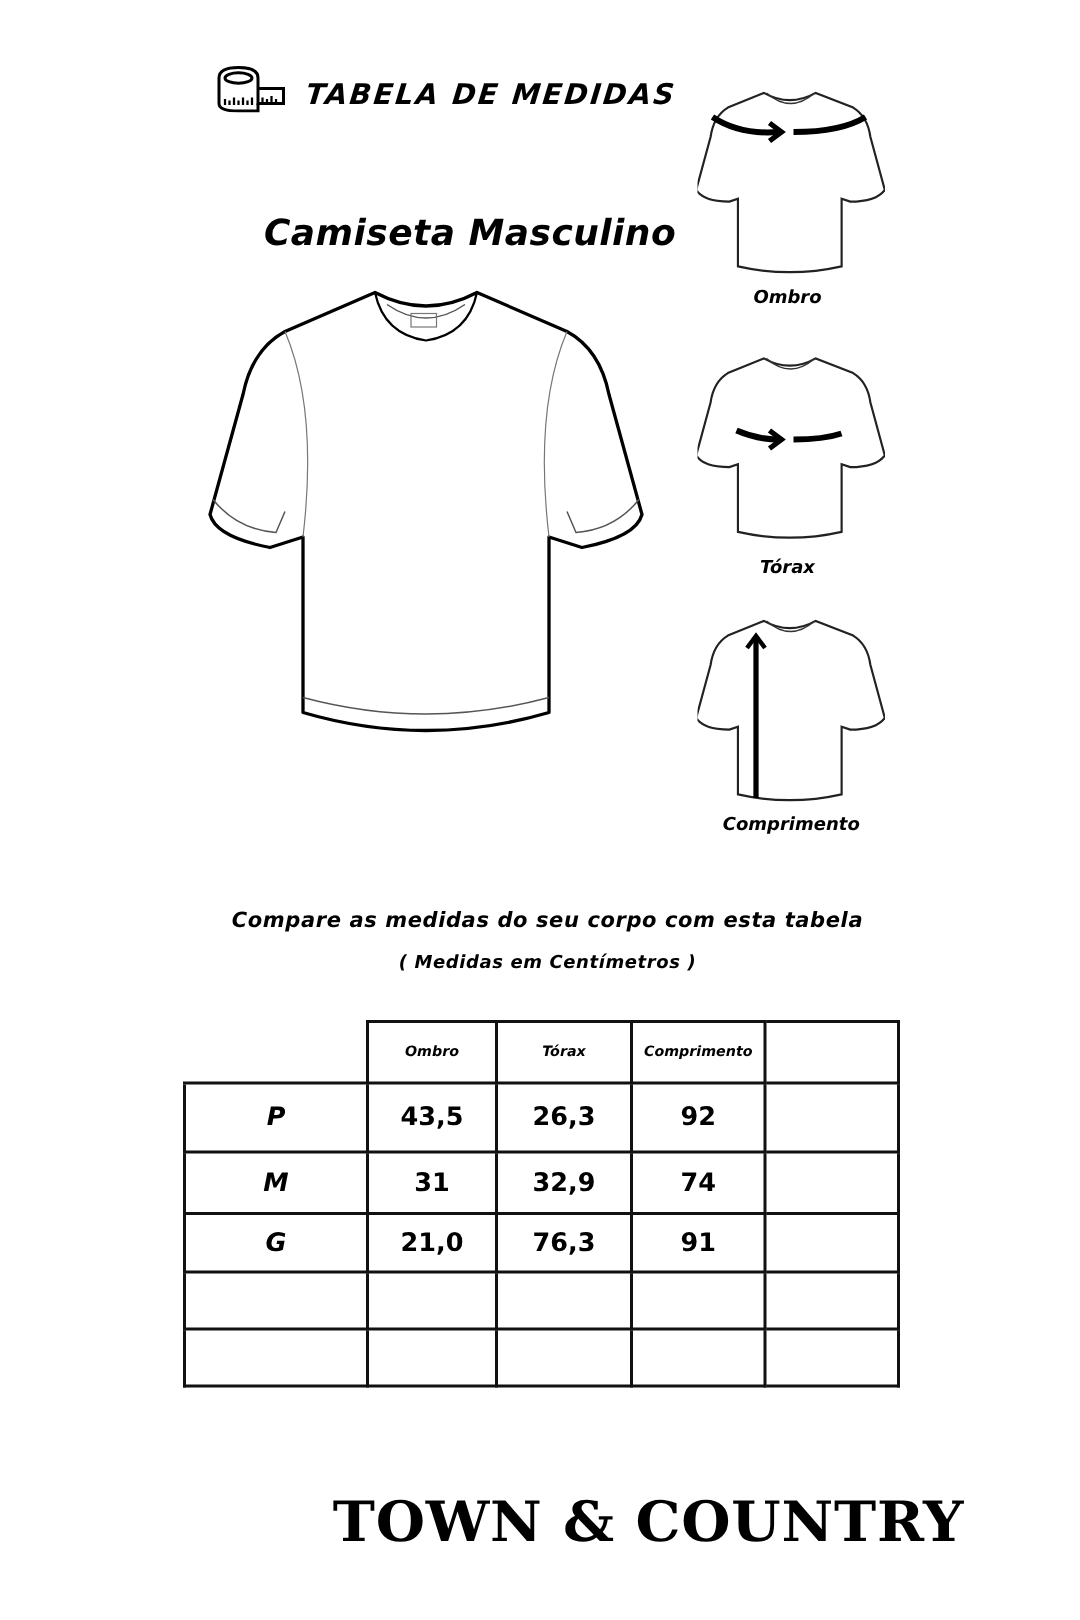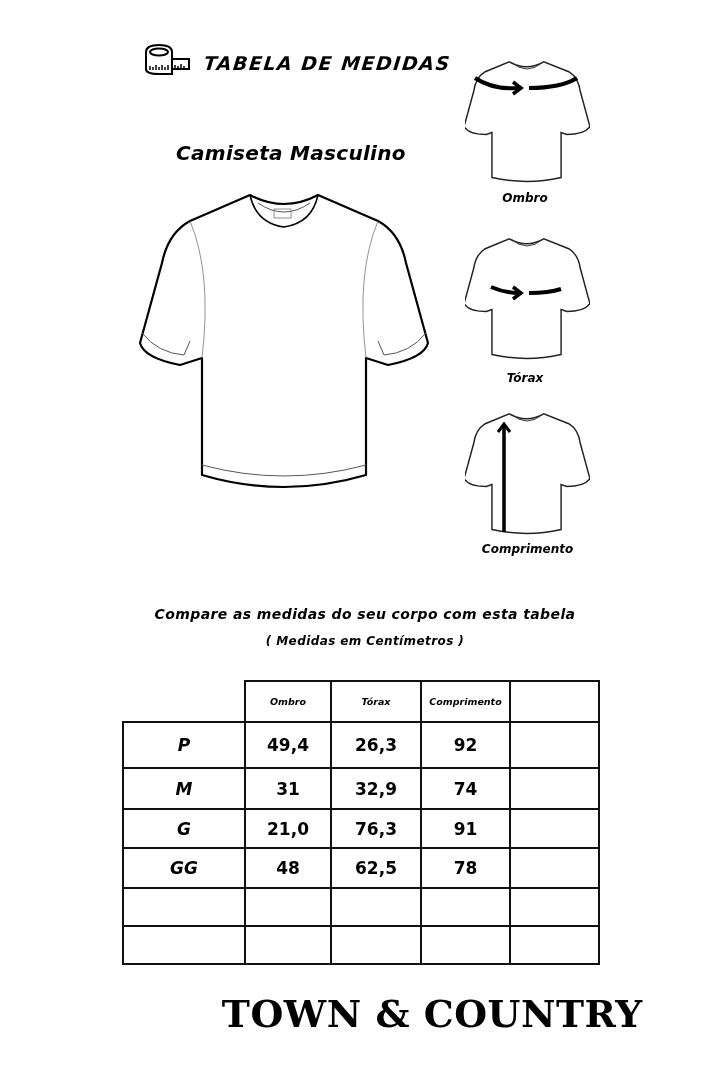--- a/index.html
+++ b/index.html
@@ -6,21 +6,21 @@
   body {
     width: 720px; height: 1080px; background: #ffffff; position: relative;
     overflow: hidden; font-family: "DejaVu Sans", sans-serif; color: #000;
   }
   .abs { position: absolute; }
   .title {
     left: 204px; top: 52px; font-size: 19px; font-family: "DejaVu Sans", sans-serif;
     font-weight: bold; font-style: italic; letter-spacing: 1.5px; transform: skewX(-6deg);
   }
   .subtitle {
-    left: 176px; top: 141px; font-size: 20px; font-weight: bold; font-style: italic;
+    left: 176px; top: 141px; font-size: 24px; font-weight: bold; font-style: italic;
     letter-spacing: 0.3px;
   }
   .caption {
     font-size: 12px; font-weight: bold; font-style: italic; text-align: center;
   }
   .compare {
     left: 0; width: 730px; top: 606px; text-align: center; font-size: 14px;
     font-weight: bold; font-style: italic; letter-spacing: 0.4px;
   }
   .unit {
@@ -110,44 +110,37 @@
   <tbody>
       <tr style="height:41px;">
     <td class="blank-corner" style="width:121px;"></td>
     <td class="hdr" style="width:84px;">Ombro</td>
     <td class="hdr" style="width:88px;">Tórax</td>
     <td class="hdr" style="width:87px;">Comprimento</td>
     <td class="hdr" style="width:87px;"></td>
   </tr>
   <tr style="height:46px;">
     <td class="size">P</td>
-    <td>49,4</td>
+    <td>43,5</td>
     <td>26,3</td>
     <td>92</td>
     <td></td>
   </tr>
   <tr style="height:41px;">
     <td class="size">M</td>
     <td>31</td>
     <td>32,9</td>
     <td>74</td>
     <td></td>
   </tr>
   <tr style="height:39px;">
     <td class="size">G</td>
     <td>21,0</td>
     <td>76,3</td>
     <td>91</td>
-    <td></td>
-  </tr>
-  <tr style="height:40px;">
-    <td class="size">GG</td>
-    <td>48</td>
-    <td>62,5</td>
-    <td>78</td>
     <td></td>
   </tr>
   <tr style="height:38px;">
     <td></td>
     <td></td>
     <td></td>
     <td></td>
     <td></td>
   </tr>
   <tr style="height:38px;">

